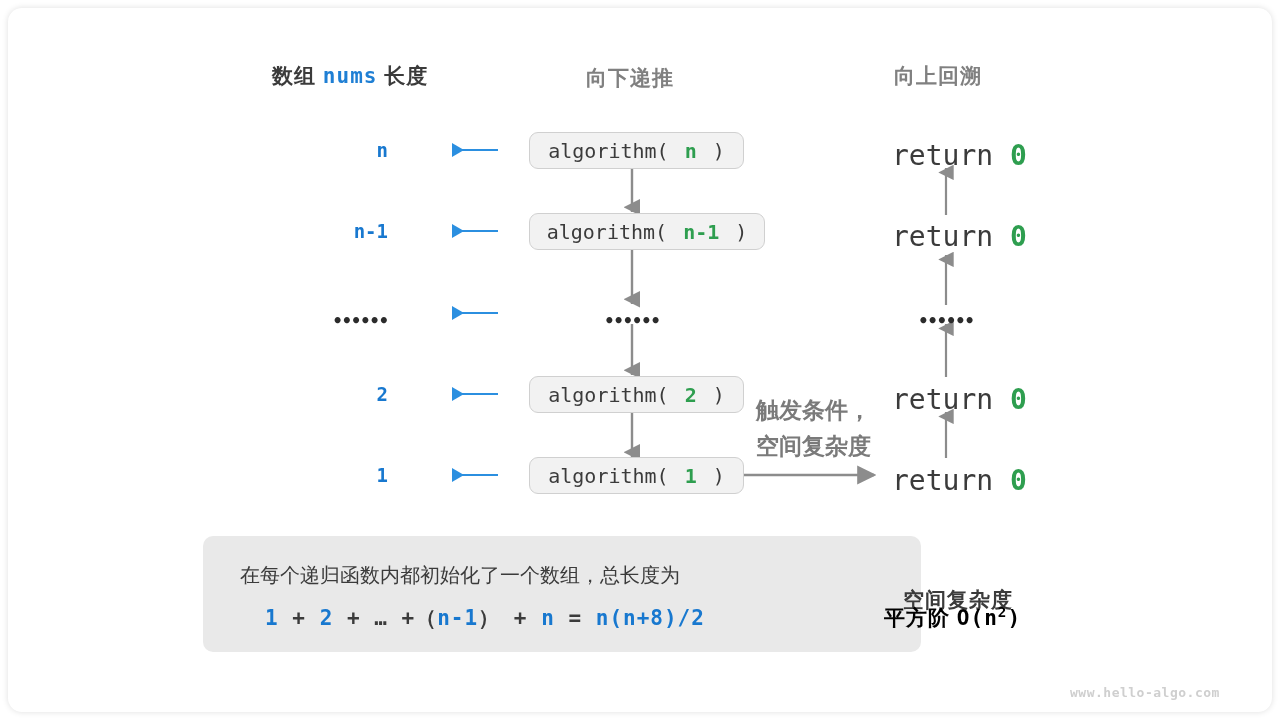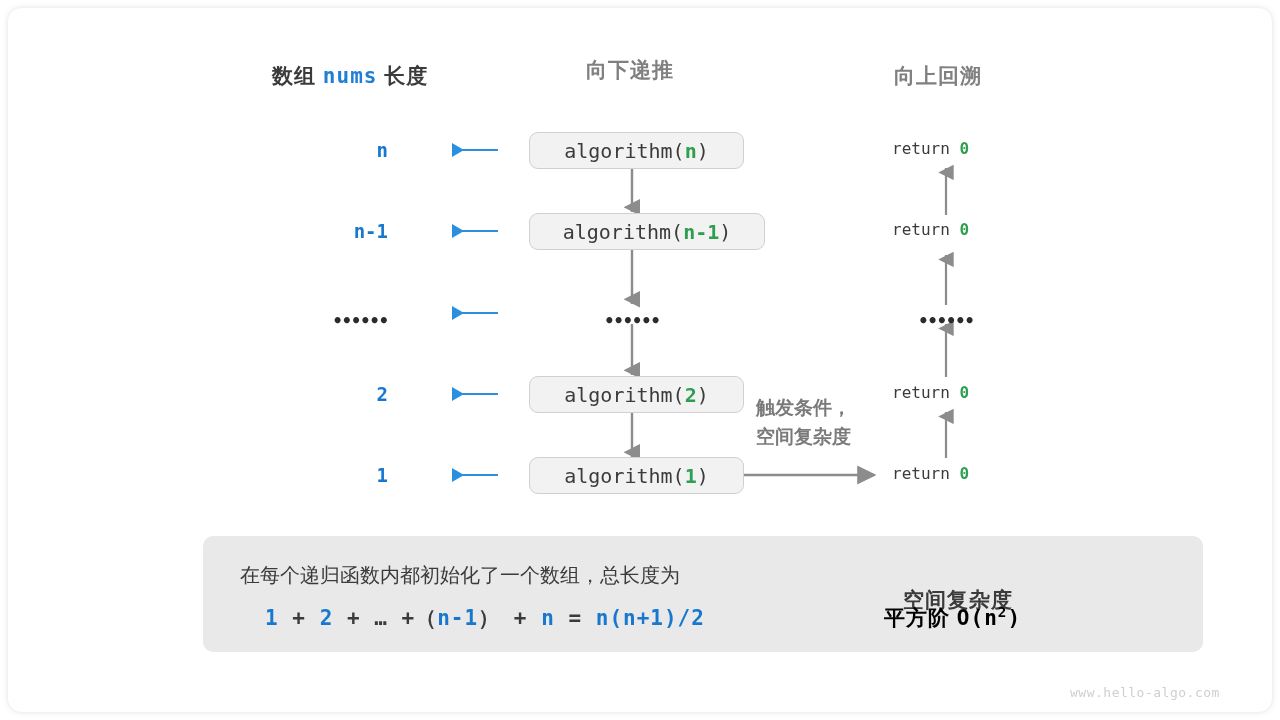--- a/index.html
+++ b/index.html
@@ -63,45 +63,46 @@
     border: 1.5px solid #d0d0d0;
     border-radius: 9px;
     box-sizing: border-box;
     display: flex;
     align-items: center;
     justify-content: center;
     font-family: "DejaVu Sans Mono", monospace;
     font-size: 20px;
     color: #3b3b3b;
     white-space: nowrap;
+    gap: 16px;
   }
   .call-box .arg { color: #2e9e4f; font-weight: bold; }
 
   
   .ret-label {
     font-family: "DejaVu Sans Mono", monospace;
-    font-size: 16px;
+    font-size: 28px;
     color: #3b3b3b;
     white-space: nowrap;
   }
   .ret-label .zero { color: #2e9e4f; font-weight: bold; }
 
   
   .dots {
     font-family: "DejaVu Sans Mono", monospace;
     font-size: 17px;
     font-weight: bold;
     color: #2b2b2b;
     letter-spacing: -1px;
     white-space: nowrap;
   }
 
   
   .note {
-    font-size: 19px;
+    font-size: 23px;
     font-weight: bold;
     color: #7a7a7a;
     line-height: 1.55;
     white-space: nowrap;
   }
 
   
   #summary {
     background: #e9e9e9;
     border-radius: 10px;
@@ -202,21 +203,21 @@
       <polygon points="795,578 830,578 830,566 858,586 830,606 830,594 795,594"></polygon>
     </g>
   </svg>
 
   <div class="abs col-head head-left" style="left:264px; top:54px;">
     <span>数组</span>
     <span class="mono-blue">nums</span>
     <span>长度</span>
   </div>
 
-  <div class="abs col-head" style="left:578px; top:48px;">向下递推</div>
+  <div class="abs col-head" style="left:578px; top:56px;">向下递推</div>
 
   <div class="abs col-head" style="left:886px; top:54px;">向上回溯</div>
 
   <div class="abs len-label" style="left:280px; top:131px; width:100px;">n</div>
 
   <div class="abs call-box" style="left:521px; top:124px; width:215px; height:37px;">
     <span>algorithm(</span>
       <span class="arg">n</span>
       <span>)</span>
   </div>
@@ -265,40 +266,40 @@
 
   <div class="abs ret-label" style="left:884px; top:456px;">
     <span>return</span>&nbsp;<span class="zero">0</span>
   </div>
 
   <div class="abs note" style="left:748px; top:385px;">
     <div>触发条件，</div>
     <div>空间复杂度</div>
   </div>
 
-  <div class="abs" id="summary" style="left:195px; top:528px; width:1000px; height:116px;">
+  <div class="abs" id="summary" style="left:195px; top:528px; width:718px; height:116px;">
 
     <div class="abs sum-line1" style="left:37px; top:26px;">在每个递归函数内都初始化了一个数组，总长度为</div>
 
     <div class="abs sum-line2" style="left:62px; top:68px;">
       <span class="b">1</span>
       <span class="op">+</span>
       <span class="b">2</span>
       <span class="op">+</span>
       <span class="op">…</span>
       <span class="op">+</span><span class="paren">（</span><span class="b">n-1</span><span class="paren">）</span>
       <span class="op">+</span>
       <span class="b">n</span>
       <span class="op">=</span>
-      <span class="b">n(n+1)/2</span>
+      <span class="b">n(n+8)/2</span>
     </div>
 
     <div class="abs res-title" style="left:700px; top:26px;margin-top:24px;">空间复杂度</div>
 
     <div class="abs res-value" style="left:681px; top:68px;">
       <span>平方阶</span>
       <span class="bigo"><span>O(n</span><sup>2</sup><span>)</span></span>
     </div>
   </div>
 
-  <div class="abs" id="watermark" style="left:1062px; top:677px;">www.hello-algo.com</div>
+  <div class="abs" id="watermark" style="left:1062px; top:677px;font-weight:bold;">www.hello-algo.com</div>
 
 </div>
 
 </body></html>

